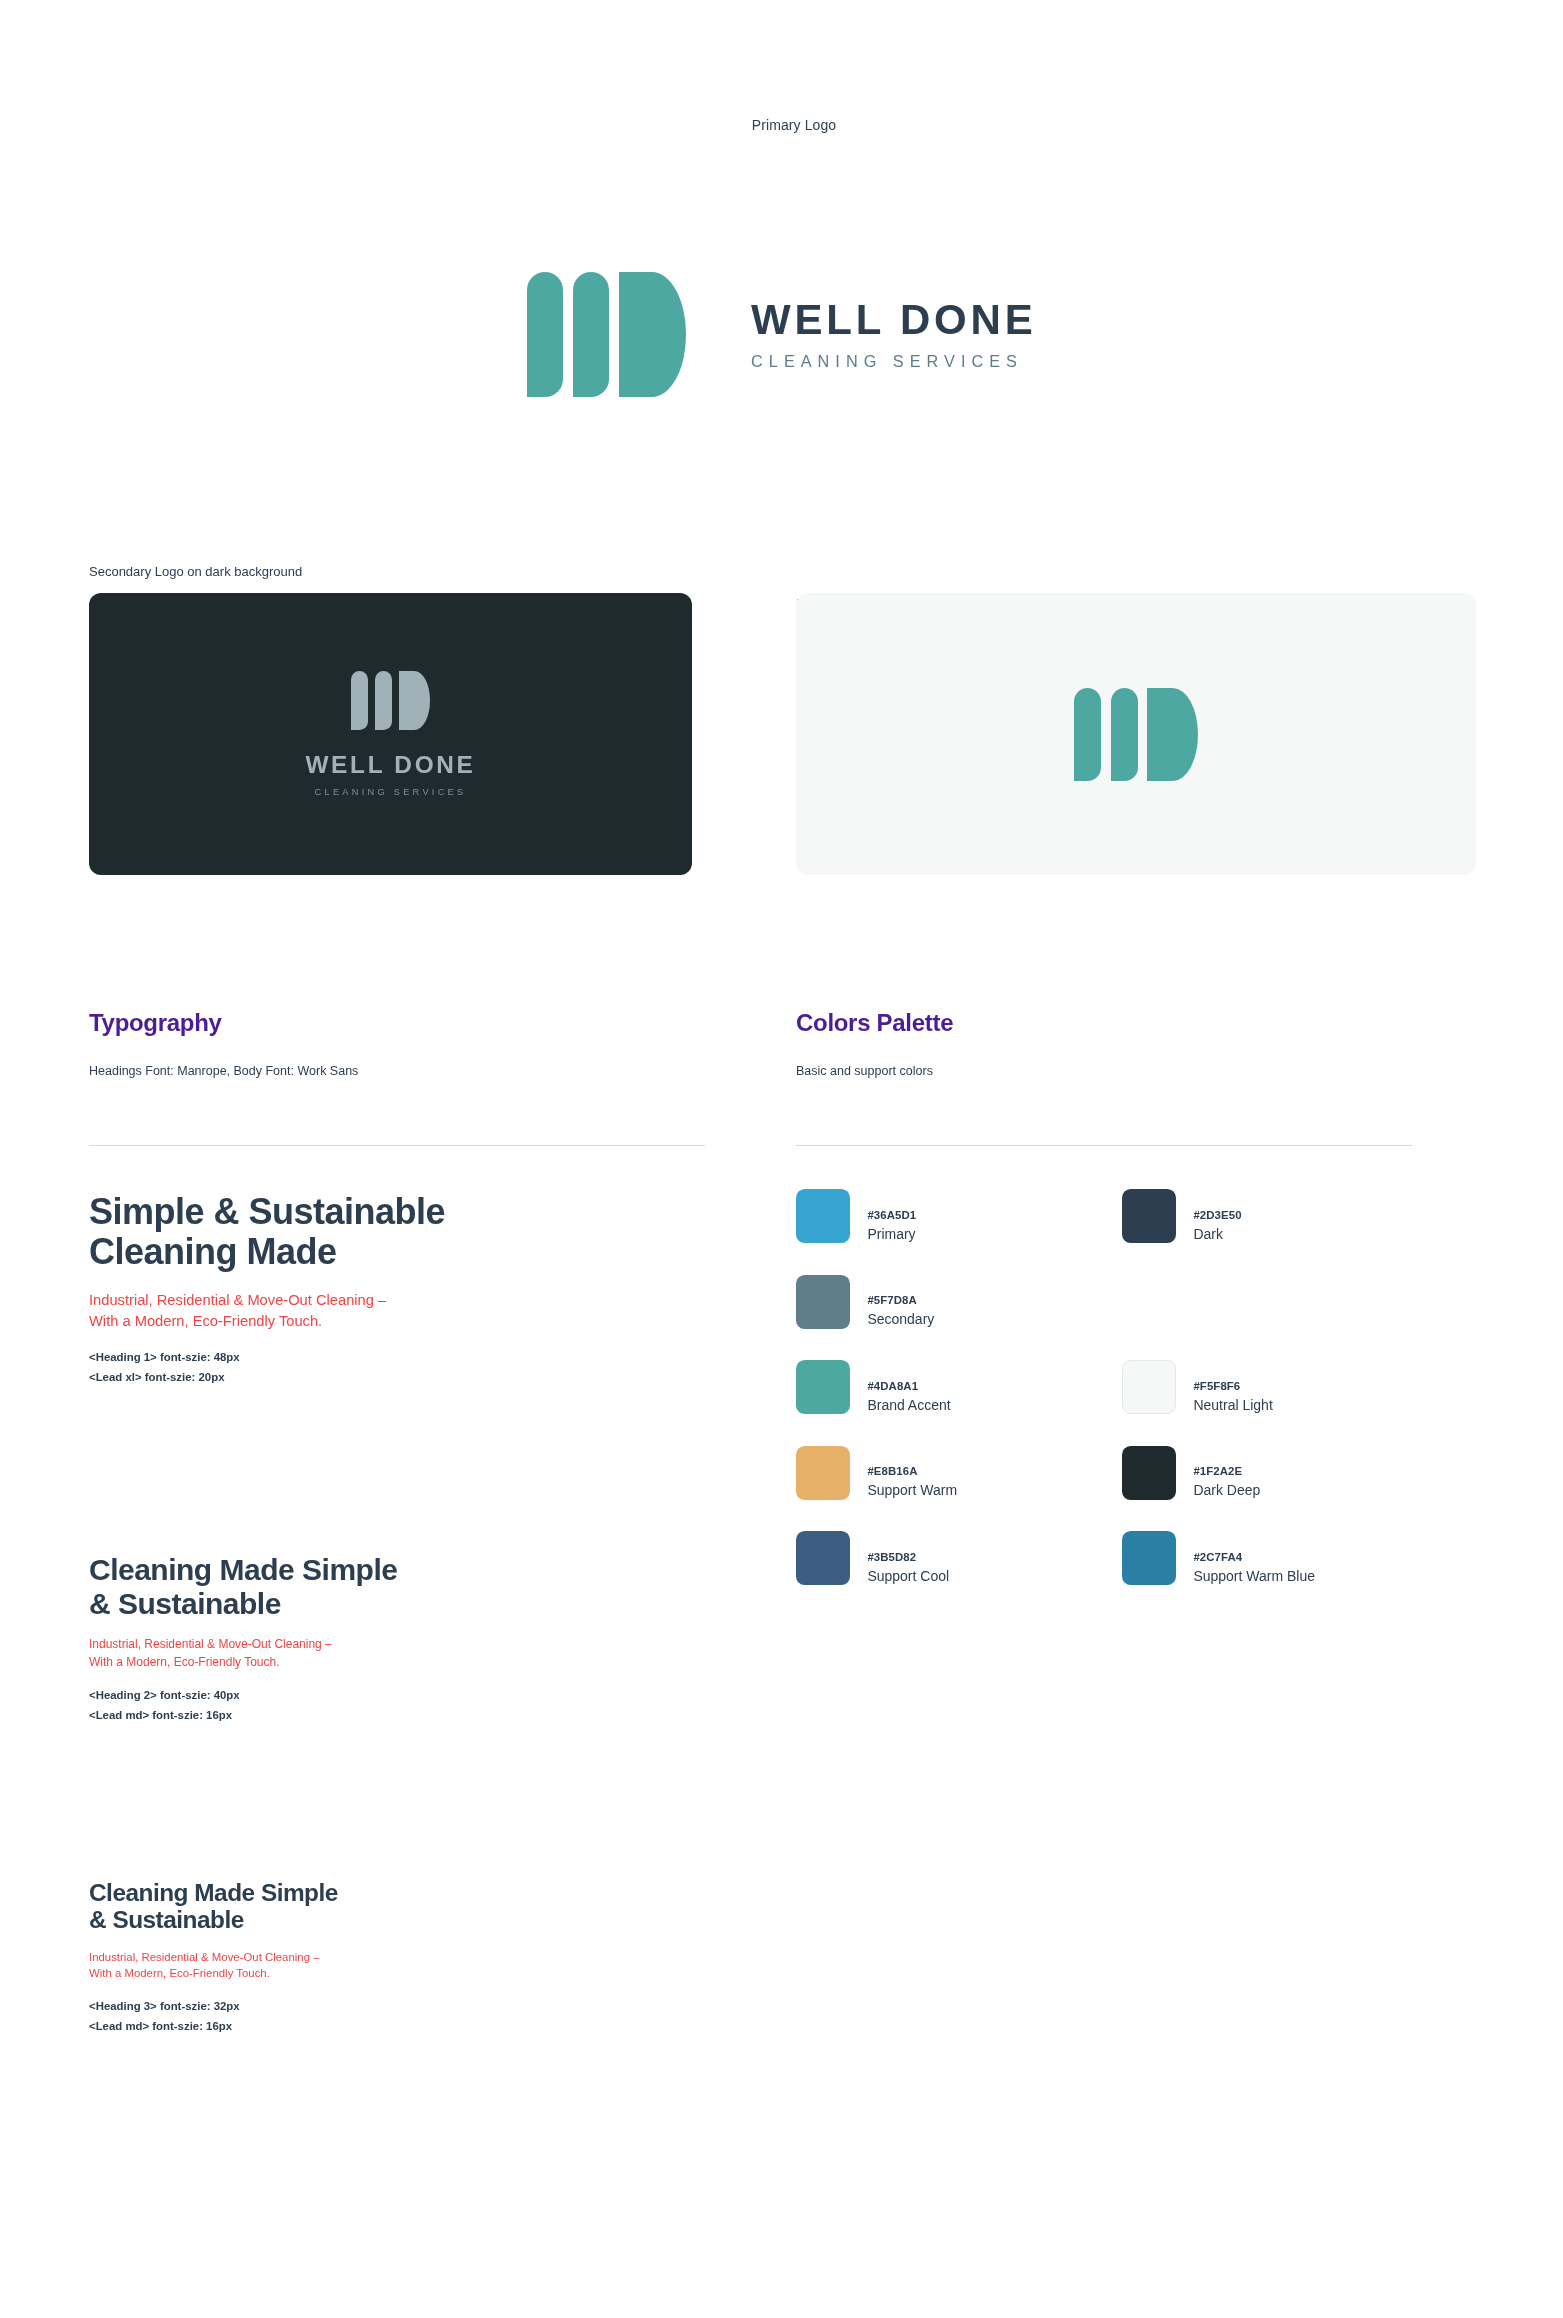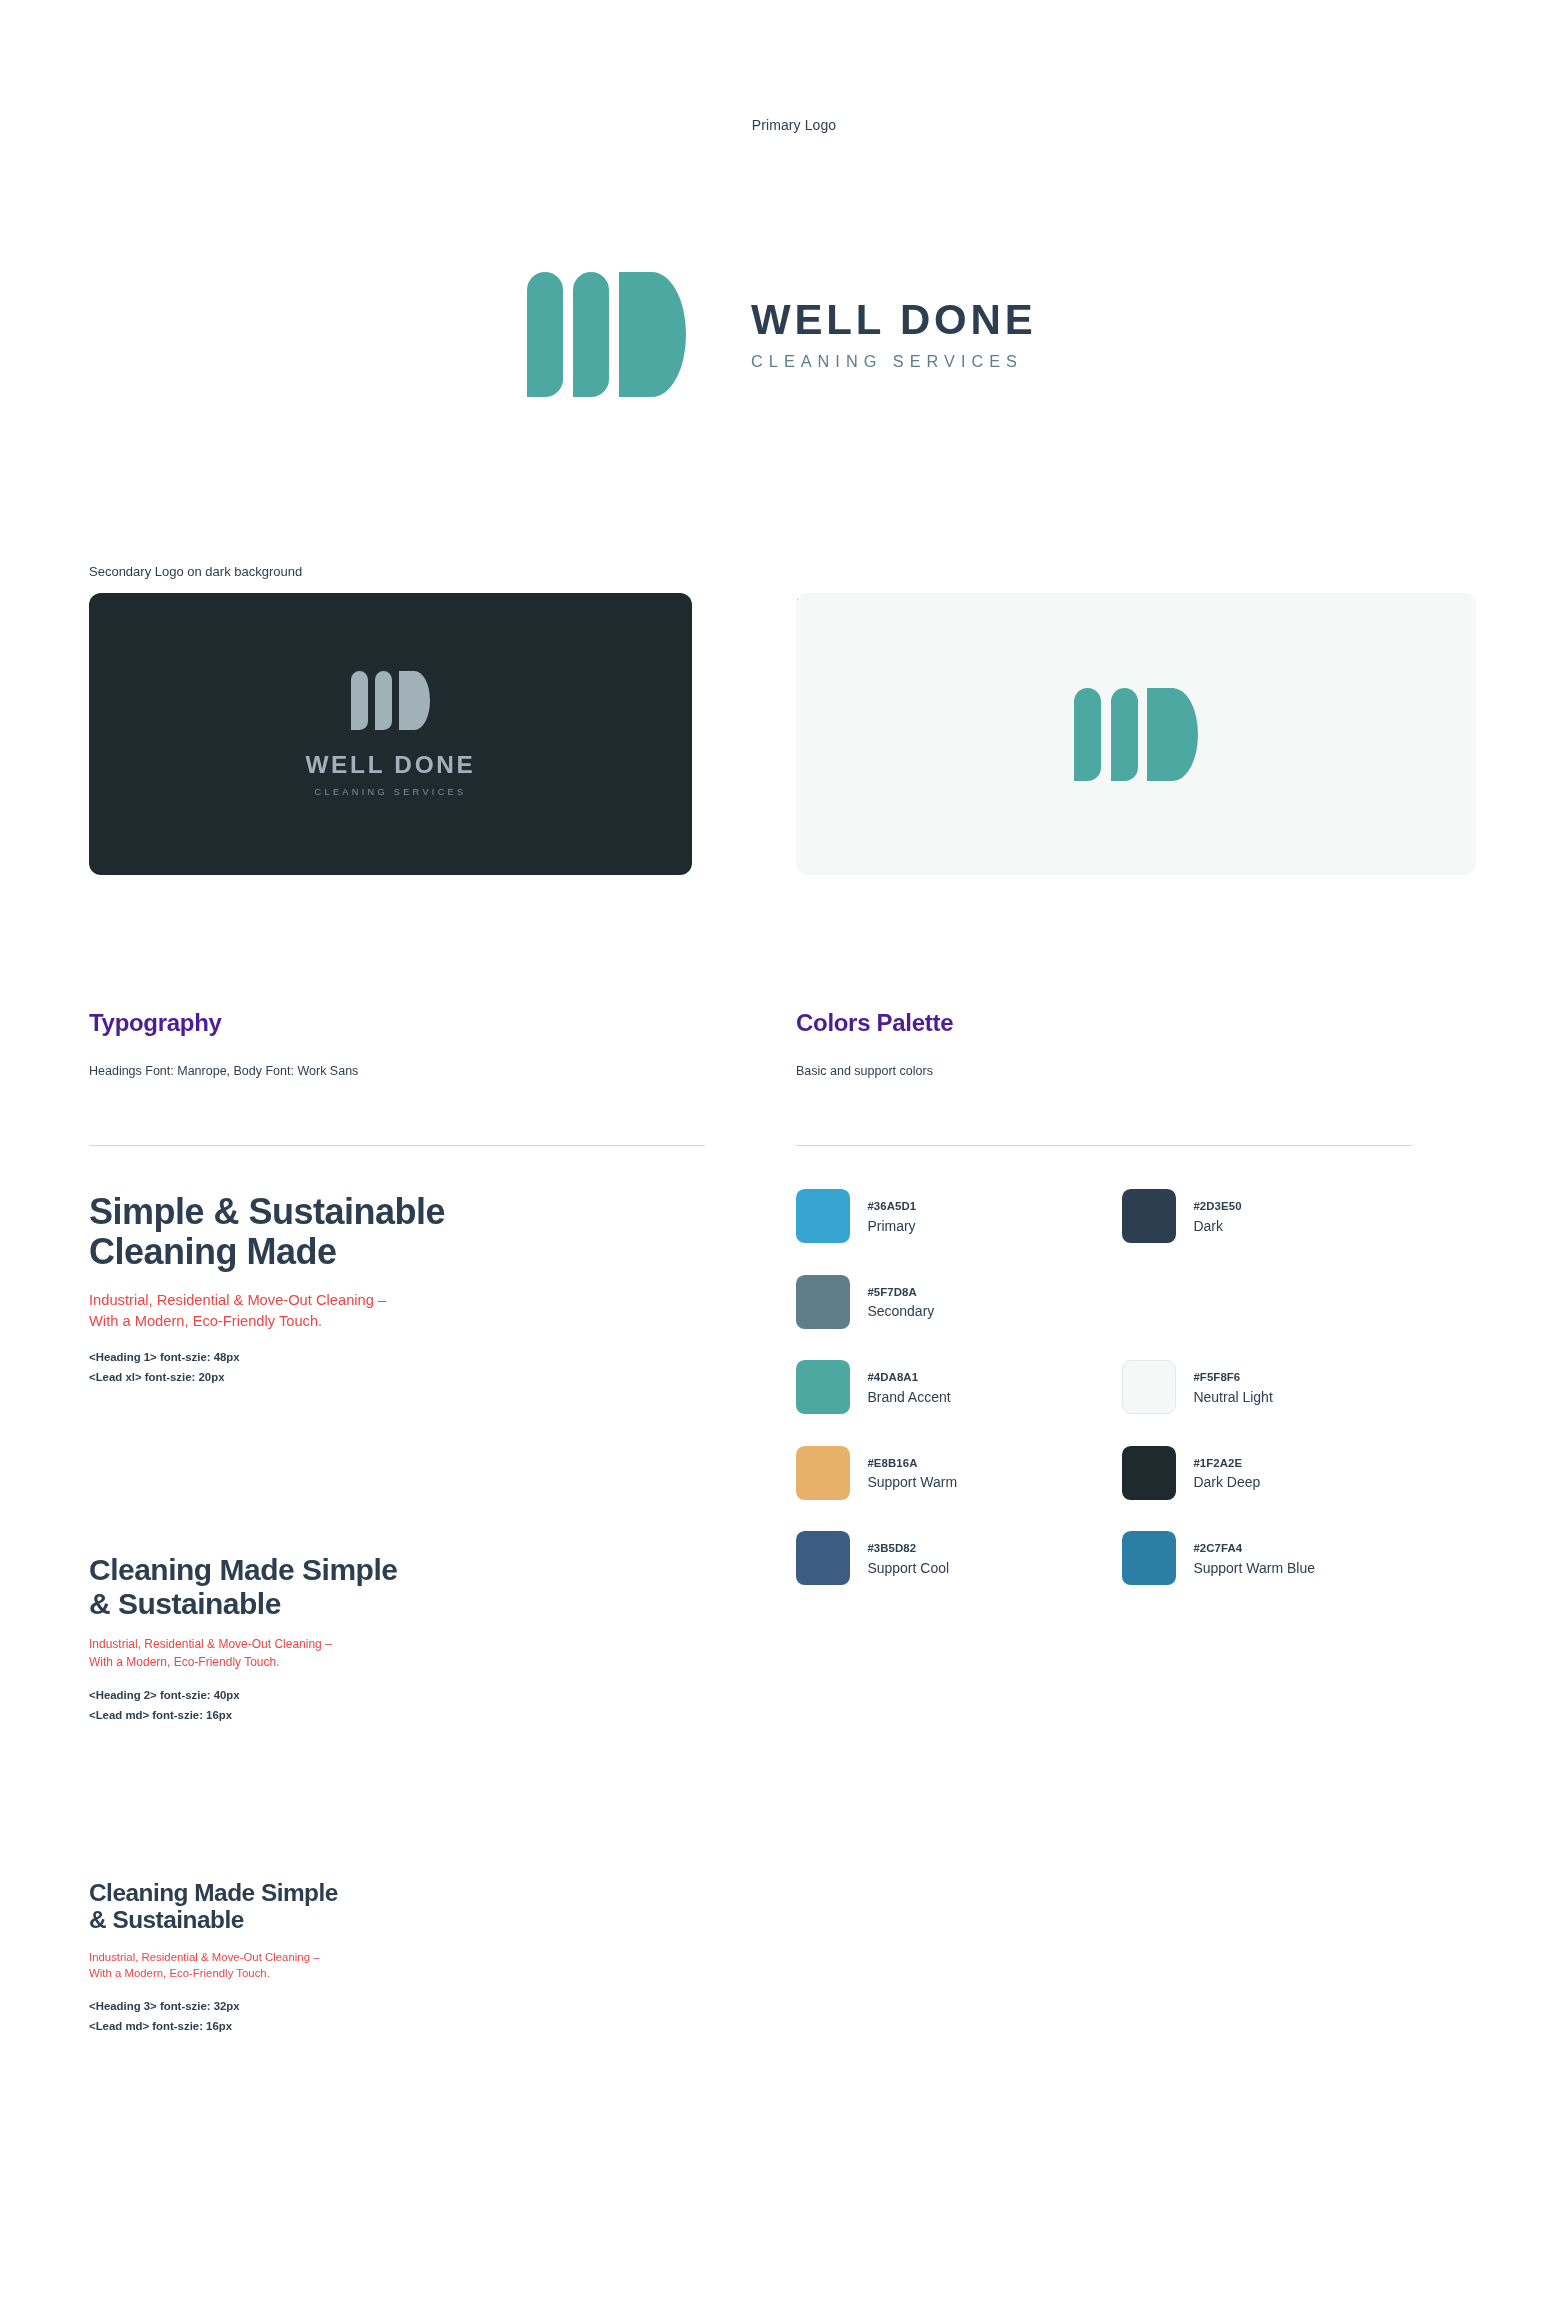--- a/index.html
+++ b/index.html
@@ -228,21 +228,21 @@
     top: 1189px;
     left: 796px;
     width: 652px;
   }
   .swatch-row {
     display: flex;
     margin-bottom: 31.5px;
   }
   .swatch-cell {
     display: flex;
-    align-items: center;
+    align-items: flex-end;
     width: 326px;
   }
   .swatch-chip {
     width: 54px;
     height: 54px;
     border-radius: 8.7px;
     flex: 0 0 auto;
   }
   .swatch-chip.bordered { border: 0.5px solid #e4e8ea; box-sizing: border-box; }
   .swatch-text {

